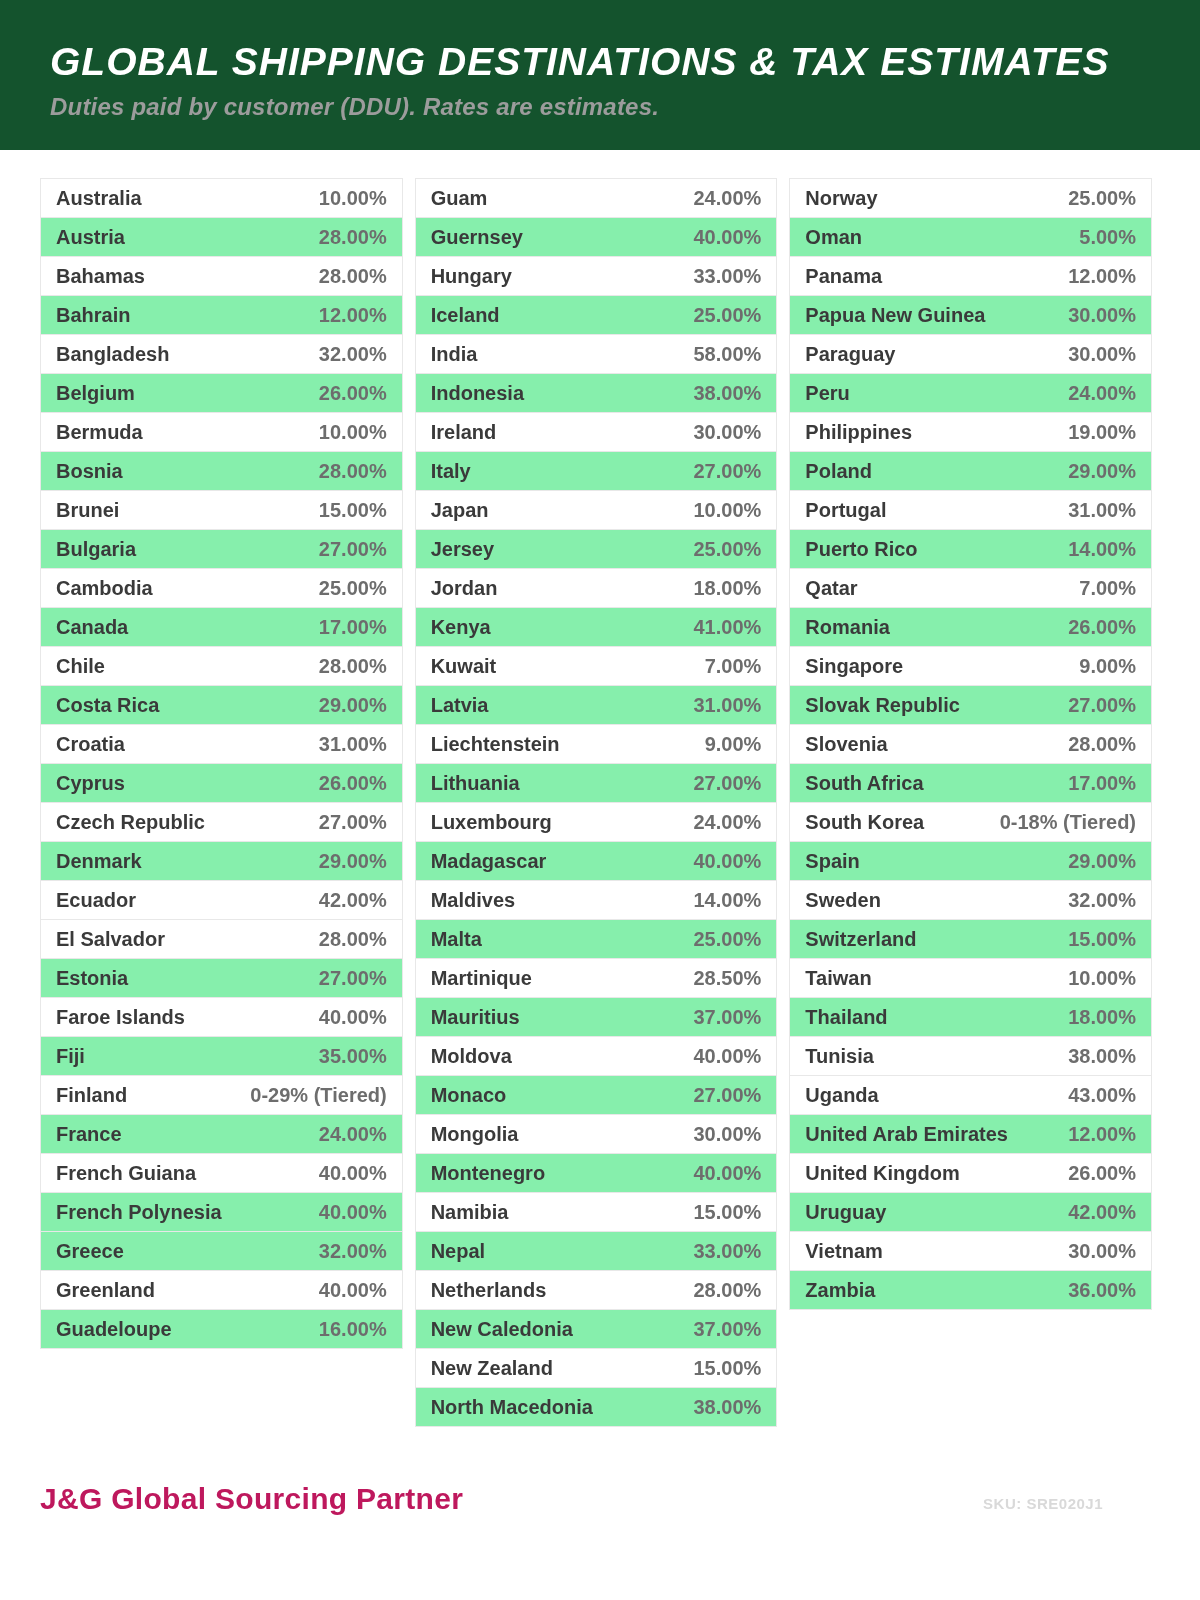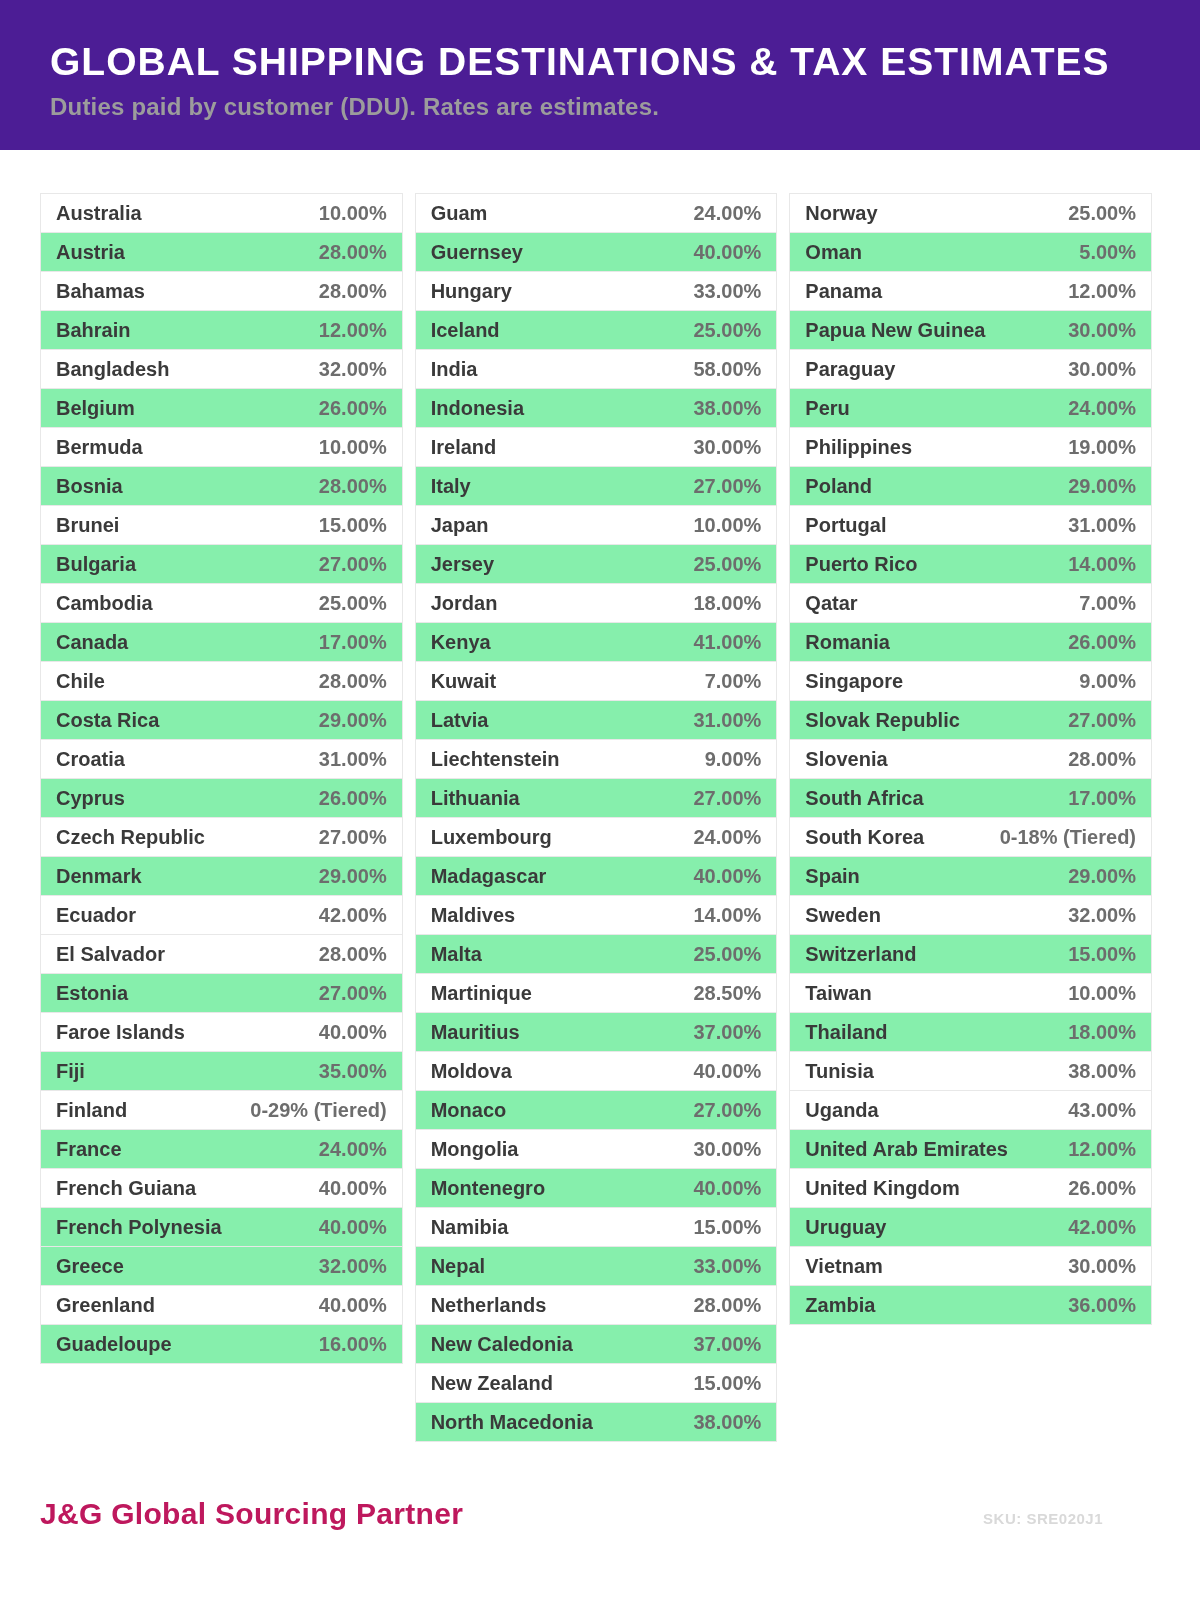--- a/index.html
+++ b/index.html
@@ -5,23 +5,24 @@
   * { margin: 0; padding: 0; box-sizing: border-box; }
   html, body {
     width: 1200px;
     background: #ffffff;
     font-family: "Liberation Sans", sans-serif;
   }
   body { height: 1600px; overflow: hidden; }
 
   
   .hero {
-    background: #4c1d95;
+    background: #14532d;
     padding: 42px 50px 34px 50px;
     height: 150px;
+    font-style: italic;
   }
   .hero h1 {
     color: #ffffff;
     font-size: 39px;
     font-weight: 800;
     letter-spacing: 1px;
     line-height: 1.0;
     white-space: nowrap;
   }
   .hero p {
@@ -29,21 +30,21 @@
     color: #9c9c9c;
     font-size: 24px;
     font-weight: 700;
     letter-spacing: 0.2px;
   }
 
   
   .grid {
     display: flex;
     gap: 12px;
-    padding: 43px 48px 0 40px;
+    padding: 28px 48px 0 40px;
     align-items: flex-start;
   }
   .col { flex: 1 1 0; min-width: 0; }
   .row {
     display: flex;
     justify-content: space-between;
     align-items: center;
     height: 40px;
     padding: 0 15px;
     background: #ffffff;

